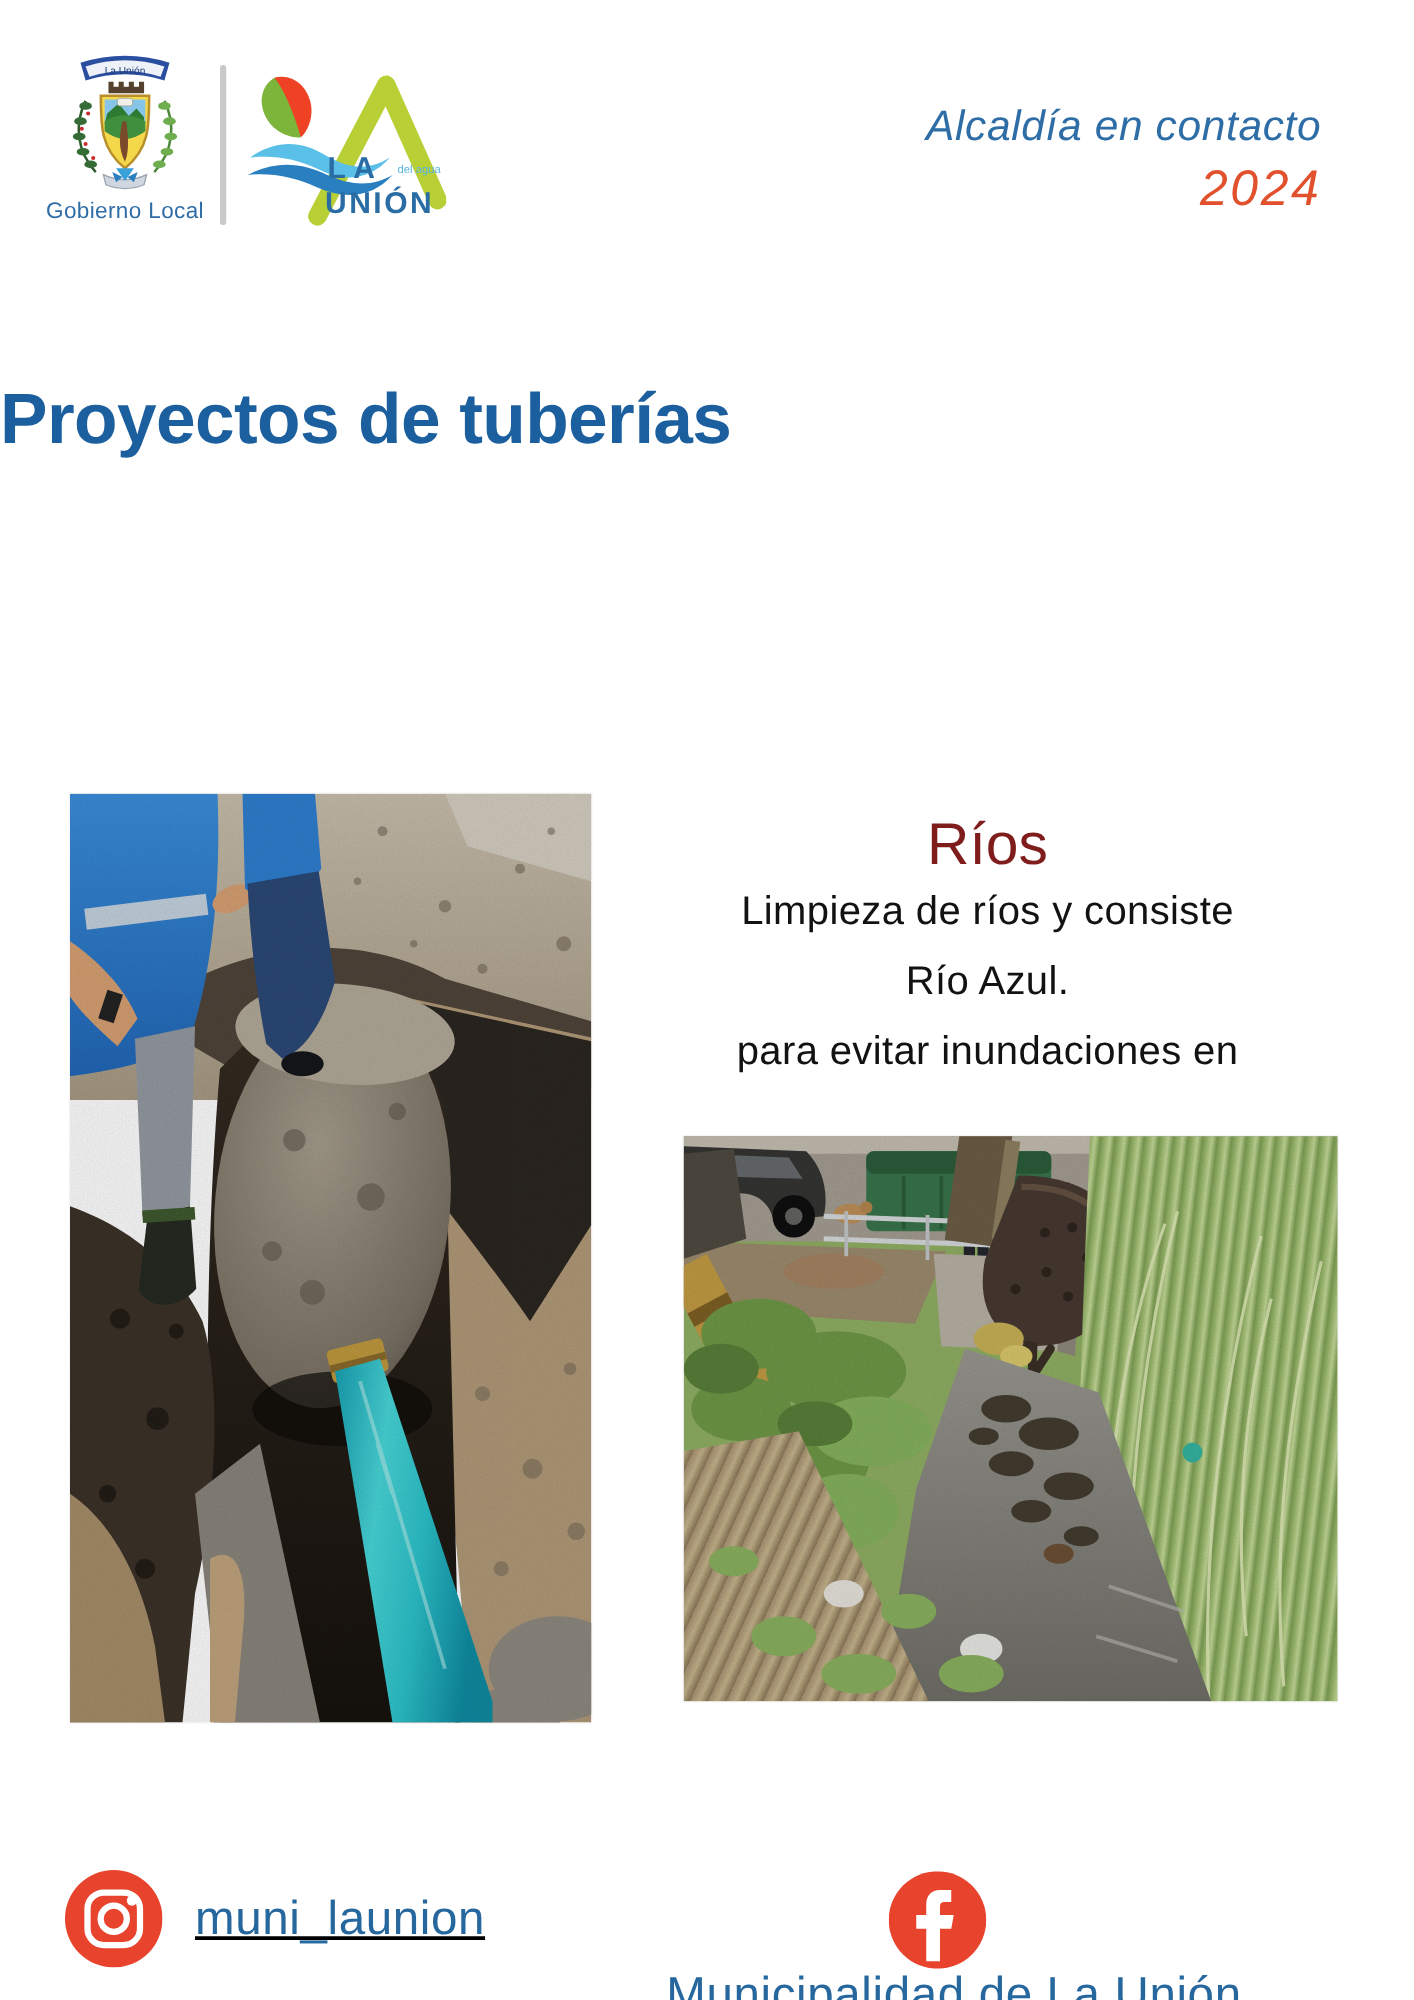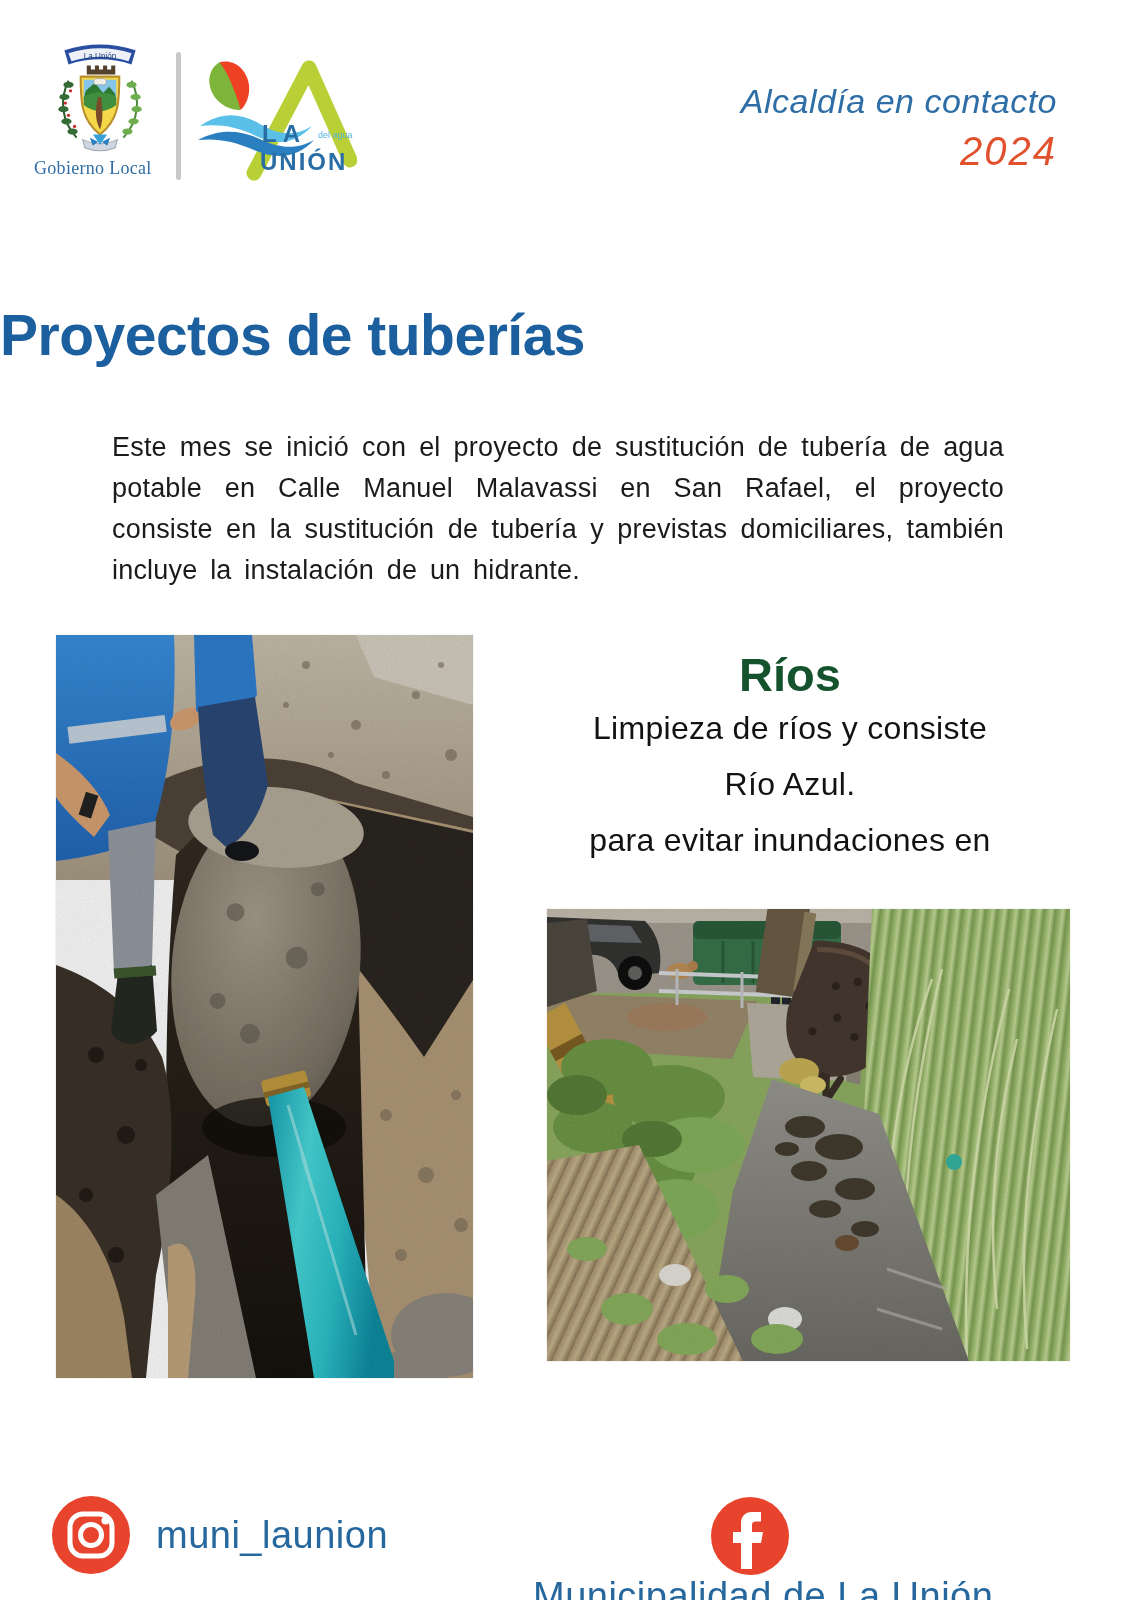--- a/index.html
+++ b/index.html
@@ -1,22 +1,22 @@
 <!DOCTYPE html>
 <html><head>
 <meta charset="utf-8">
 <style>
   html,body{margin:0;padding:0;background:#ffffff;}
   .page{position:relative;width:1131px;height:1600px;background:#ffffff;overflow:hidden;
         font-family:"Liberation Sans",sans-serif;}
 
   
   .crest{position:absolute;left:56px;top:40px;width:88px;height:120px;}
-  .crest-caption{position:absolute;left:34px;top:158px;width:132px;text-align:left;
-        font-size:18px;color:#2f6da7;letter-spacing:.3px;font-family:Liberation Serif, serif;}
+  .crest-caption{position:absolute;left:34px;top:158px;width:132px;text-align:center;
+        font-size:18px;color:#2f6da7;letter-spacing:.3px;}
   .logo-divider{position:absolute;left:176px;top:52px;width:5px;height:128px;
         background:#c9c9c9;border-radius:3px;}
   .union-logo{position:absolute;left:192px;top:48px;width:165px;height:135px;}
 
   .program{position:absolute;right:74px;top:82px;text-align:right;font-style:italic;}
   .program-title{font-size:34px;color:#2e6da6;letter-spacing:.5px;}
   .program-year{font-size:40px;color:#e2512d;letter-spacing:2px;margin-top:8px;}
 
   
   .main-title{position:absolute;left:0;top:264px;width:1080px;
@@ -24,27 +24,27 @@
   .intro{position:absolute;left:112px;top:400px;width:892px;
         font-size:27px;line-height:41px;color:#1b1b1b;text-align:justify;
         word-spacing:5px;letter-spacing:.2px;}
 
   .photo{position:absolute;box-shadow:0 0 0 1px rgba(0,0,0,.04);}
   .photo svg{display:block;width:100%;height:100%;}
   .photo-left{left:56px;top:635px;width:417px;height:743px;}
   .photo-right{left:547px;top:909px;width:523px;height:452px;}
 
   .rios-heading{position:absolute;left:510px;top:608px;width:560px;text-align:center;
-        font-size:47px;font-weight:700;color:#14532d;}
+        font-size:47px;font-weight:400;color:#7f1d1d;}
   .rios-body{position:absolute;left:500px;top:700px;width:580px;text-align:center;
         font-size:32px;line-height:56px;color:#121212;letter-spacing:.3px;}
 
   
   .social{position:absolute;display:flex;align-items:center;}
-  .social-ig{left:52px;top:1496px;}
+  .social-ig{left:52px;top:1496px;text-decoration:underline;}
   .social-fb{left:507px;top:1497px;flex-direction:column;}
   .social-badge{width:78px;height:78px;flex:0 0 78px;}
   .social-label{margin-left:26px;font-size:38px;color:#26689e;letter-spacing:.5px;white-space:nowrap;}
 </style>
 </head>
 <body>
 
 <div class="page">
 
   <svg class="crest" viewBox="0 0 86 118">
@@ -101,21 +101,20 @@
     <text x="126" y="90" font-size="9" fill="#56b4e0">del agua</text>
   </svg>
 
   <div class="program">
     <div class="program-title">Alcaldía en contacto</div>
     <div class="program-year">2024</div>
   </div>
 
   <h1 class="main-title">Proyectos de tuberías</h1>
 
-  <p class="intro">Este mes se inició con el proyecto de sustitución de tubería de agua potable en Calle Manuel Malavassi en San Rafael, el proyecto consiste en la sustitución de tubería y previstas domiciliares, también incluye la instalación de un hidrante.</p>
 
   <div class="photo photo-left">
     <svg viewBox="0 0 417 743" preserveAspectRatio="none">
       <defs>
         <linearGradient id="gTopGround" x1="0" y1="0" x2="0" y2="1">
           <stop offset="0" stop-color="#c9bfad"></stop>
             <stop offset="1" stop-color="#a89b85"></stop>
         </linearGradient>
         <linearGradient id="gTrench" x1="0" y1="0" x2="0" y2="1">
           <stop offset="0" stop-color="#362d23"></stop>

